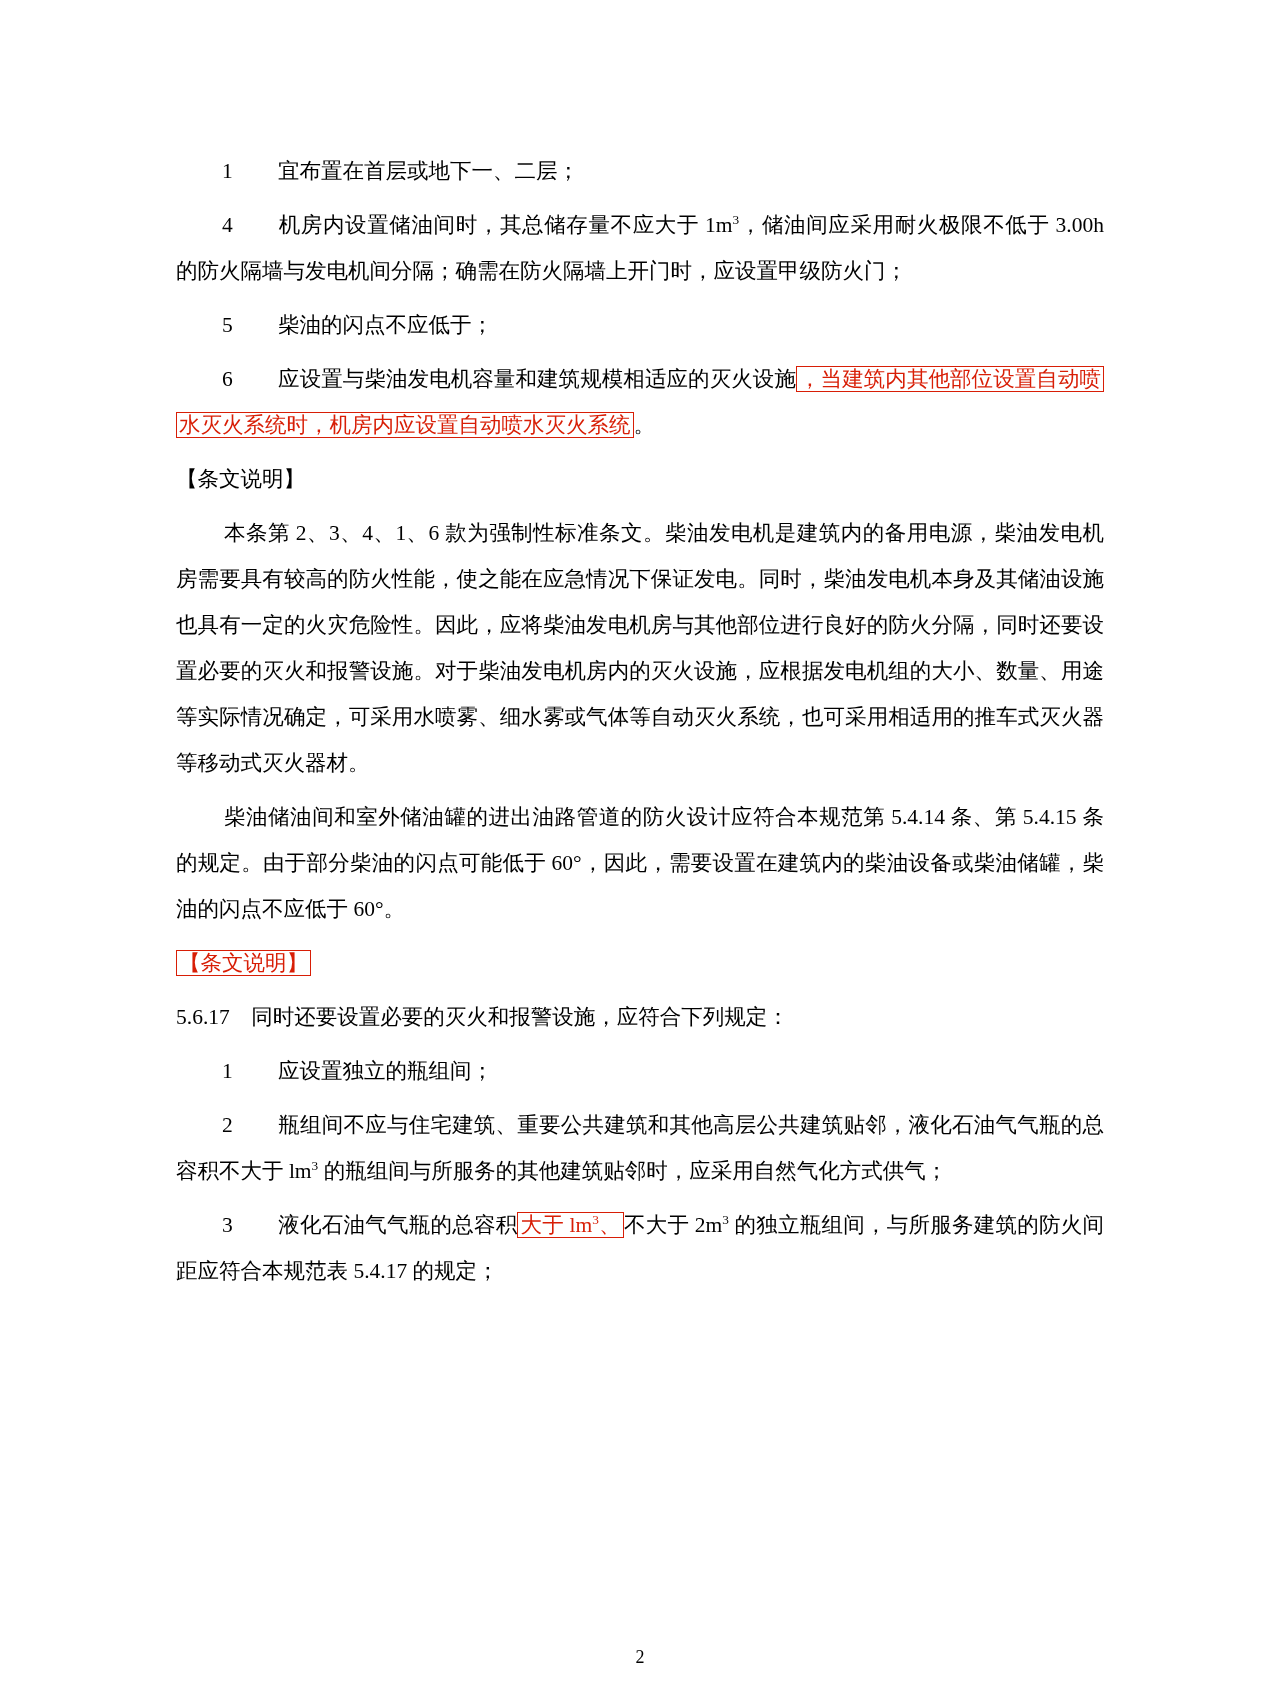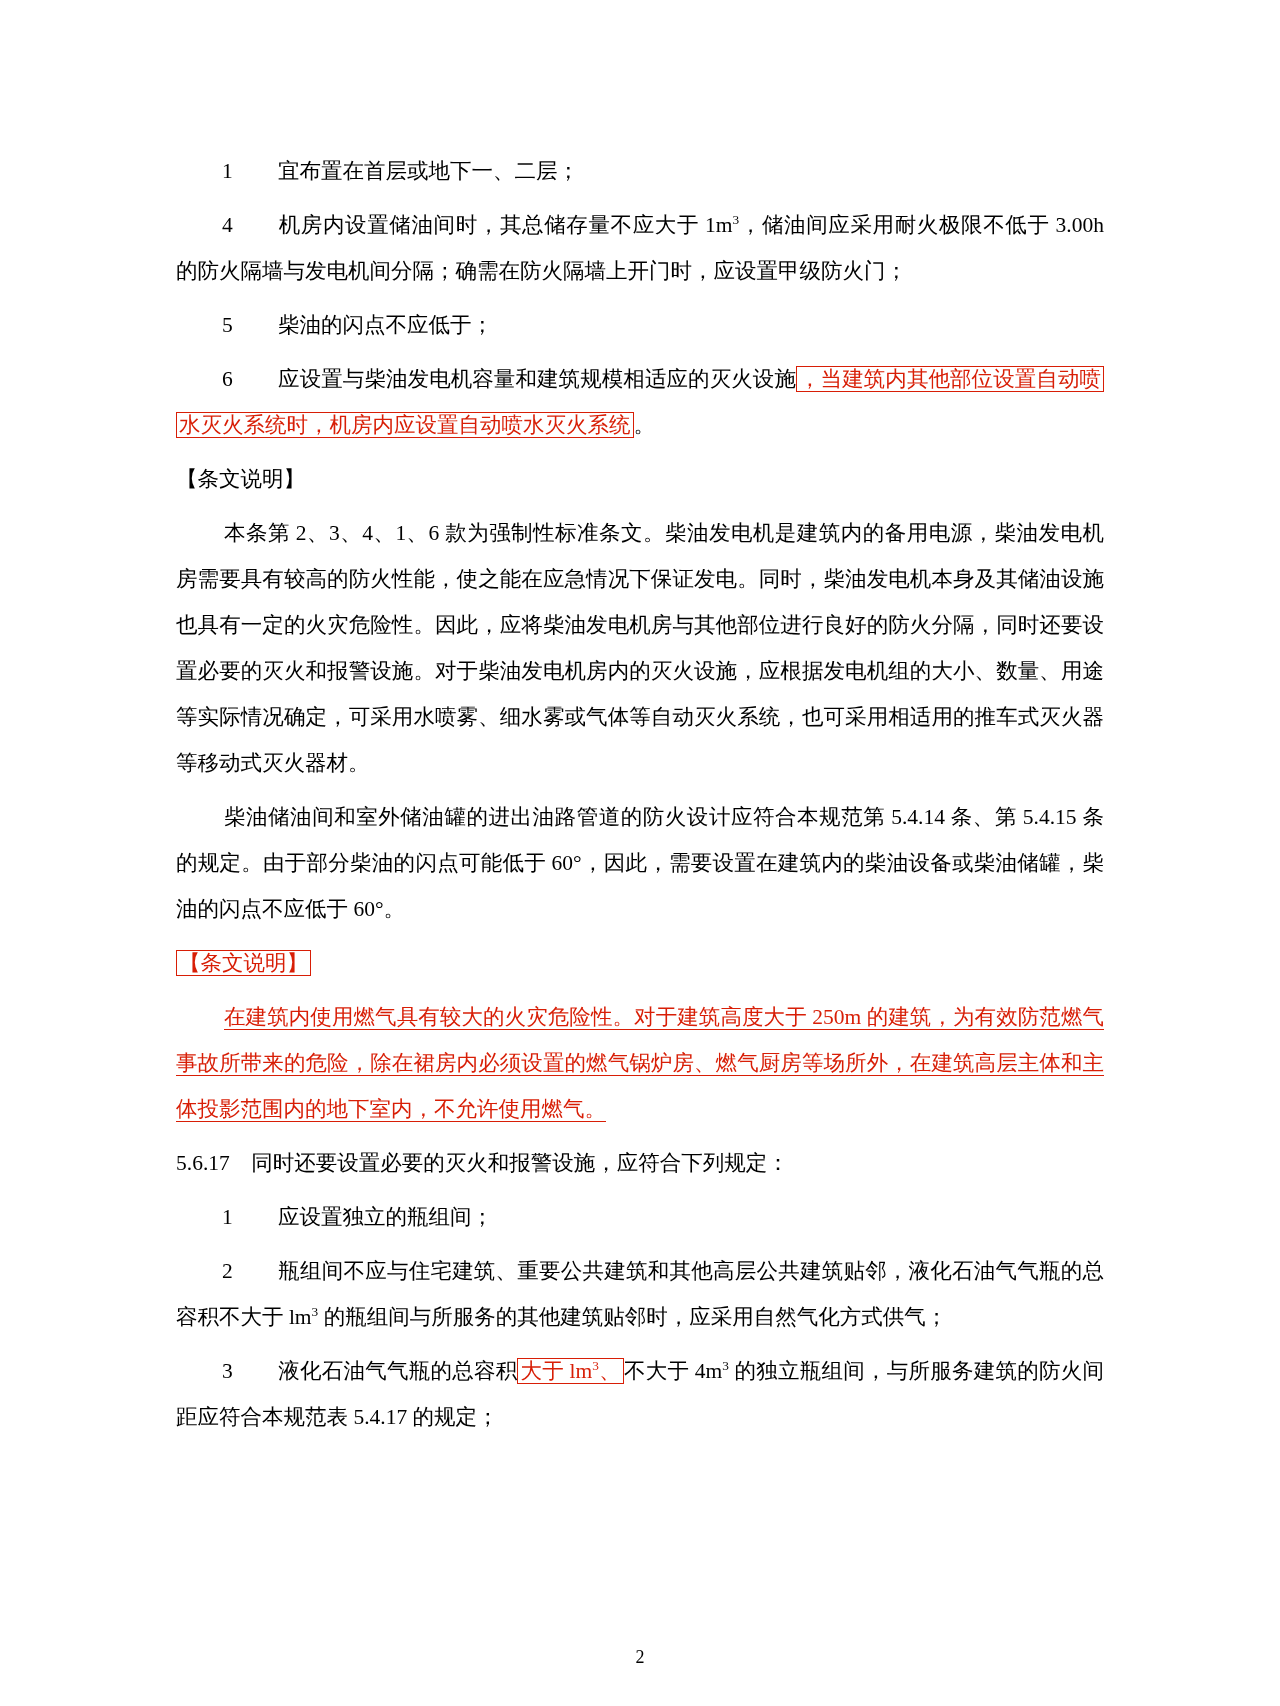--- a/index.html
+++ b/index.html
@@ -107,36 +107,33 @@
 
     <p class="p para-indent">本条第 2、3、4、1、6 款为强制性标准条文。柴油发电机是建筑内的备用电源，柴油发电机房需要具有较高的防火性能，使之能在应急情况下保证发电。同时，柴油发电机本身及其储油设施也具有一定的火灾危险性。因此，应将柴油发电机房与其他部位进行良好的防火分隔，同时还要设置必要的灭火和报警设施。对于柴油发电机房内的灭火设施，应根据发电机组的大小、数量、用途等实际情况确定，可采用水喷雾、细水雾或气体等自动灭火系统，也可采用相适用的推车式灭火器等移动式灭火器材。</p>
 
     <p class="p para-indent">柴油储油间和室外储油罐的进出油路管道的防火设计应符合本规范第 5.4.14 条、第 5.4.15 条的规定。由于部分柴油的闪点可能低于 60°，因此，需要设置在建筑内的柴油设备或柴油储罐，柴油的闪点不应低于 60°。</p>
 
 
     <p class="p">
       <span class="boxed-red">【条文说明】</span>
     </p>
 
-    <p class="p para-indent">
-      <span class="underline-red">在建筑内使用燃气具有较大的火灾危险性。对于建筑高度大于 250m 的建筑，为有效防范燃气事故所带来的危险，除在裙房内必须设置的燃气锅炉房、燃气厨房等场所外，在建筑高层主体和主体投影范围内的地下室内，不允许使用燃气。</span>
-    </p>
 
     <p class="p">
       <span>5.6.17</span><span>&nbsp;&nbsp;&nbsp;&nbsp;</span><span>同时还要设置必要的灭火和报警设施，应符合下列规定：</span>
     </p>
 
     <p class="p num-item">
       <span class="indent-num">1</span><span>应设置独立的瓶组间；</span>
     </p>
 
     <p class="p num-item">
       <span class="indent-num">2</span><span>瓶组间不应与住宅建筑、重要公共建筑和其他高层公共建筑贴邻，液化石油气气瓶的总容积不大于 lm</span><span class="sup">3</span><span> 的瓶组间与所服务的其他建筑贴邻时，应采用自然气化方式供气；</span>
     </p>
 
     <p class="p num-item">
-      <span class="indent-num">3</span><span>液化石油气气瓶的总容积</span><span class="boxed-red nowrap"><span>大于 lm</span><span class="sup">3</span><span>、</span></span><span>不大于 4m</span><span class="sup">3</span><span> 的独立瓶组间，与所服务建筑的防火间距应符合本规范表 5.4.17 的规定；</span>
+      <span class="indent-num">3</span><span>液化石油气气瓶的总容积</span><span class="boxed-red nowrap"><span>大于 lm</span><span class="sup">3</span><span>、</span></span><span>不大于 2m</span><span class="sup">3</span><span> 的独立瓶组间，与所服务建筑的防火间距应符合本规范表 5.4.17 的规定；</span>
     </p>
 
   </div>
 
   <div class="page-num">2</div>
 </div>
 
 </body></html>

